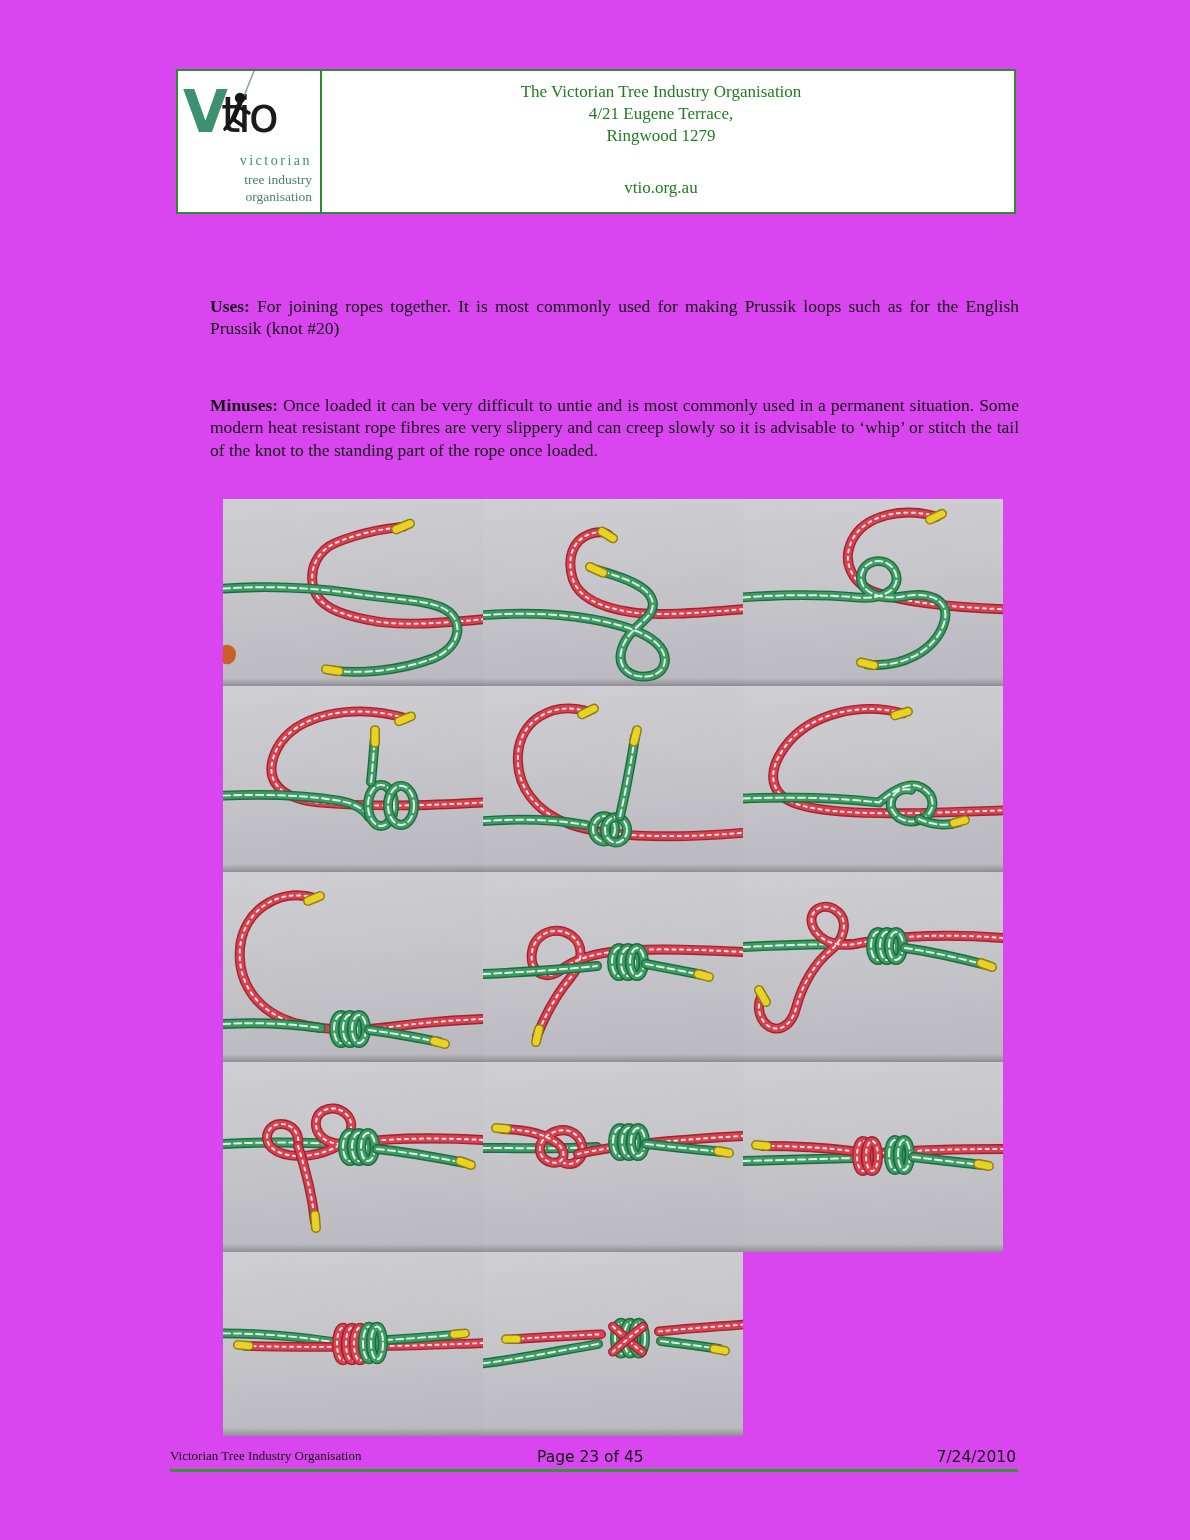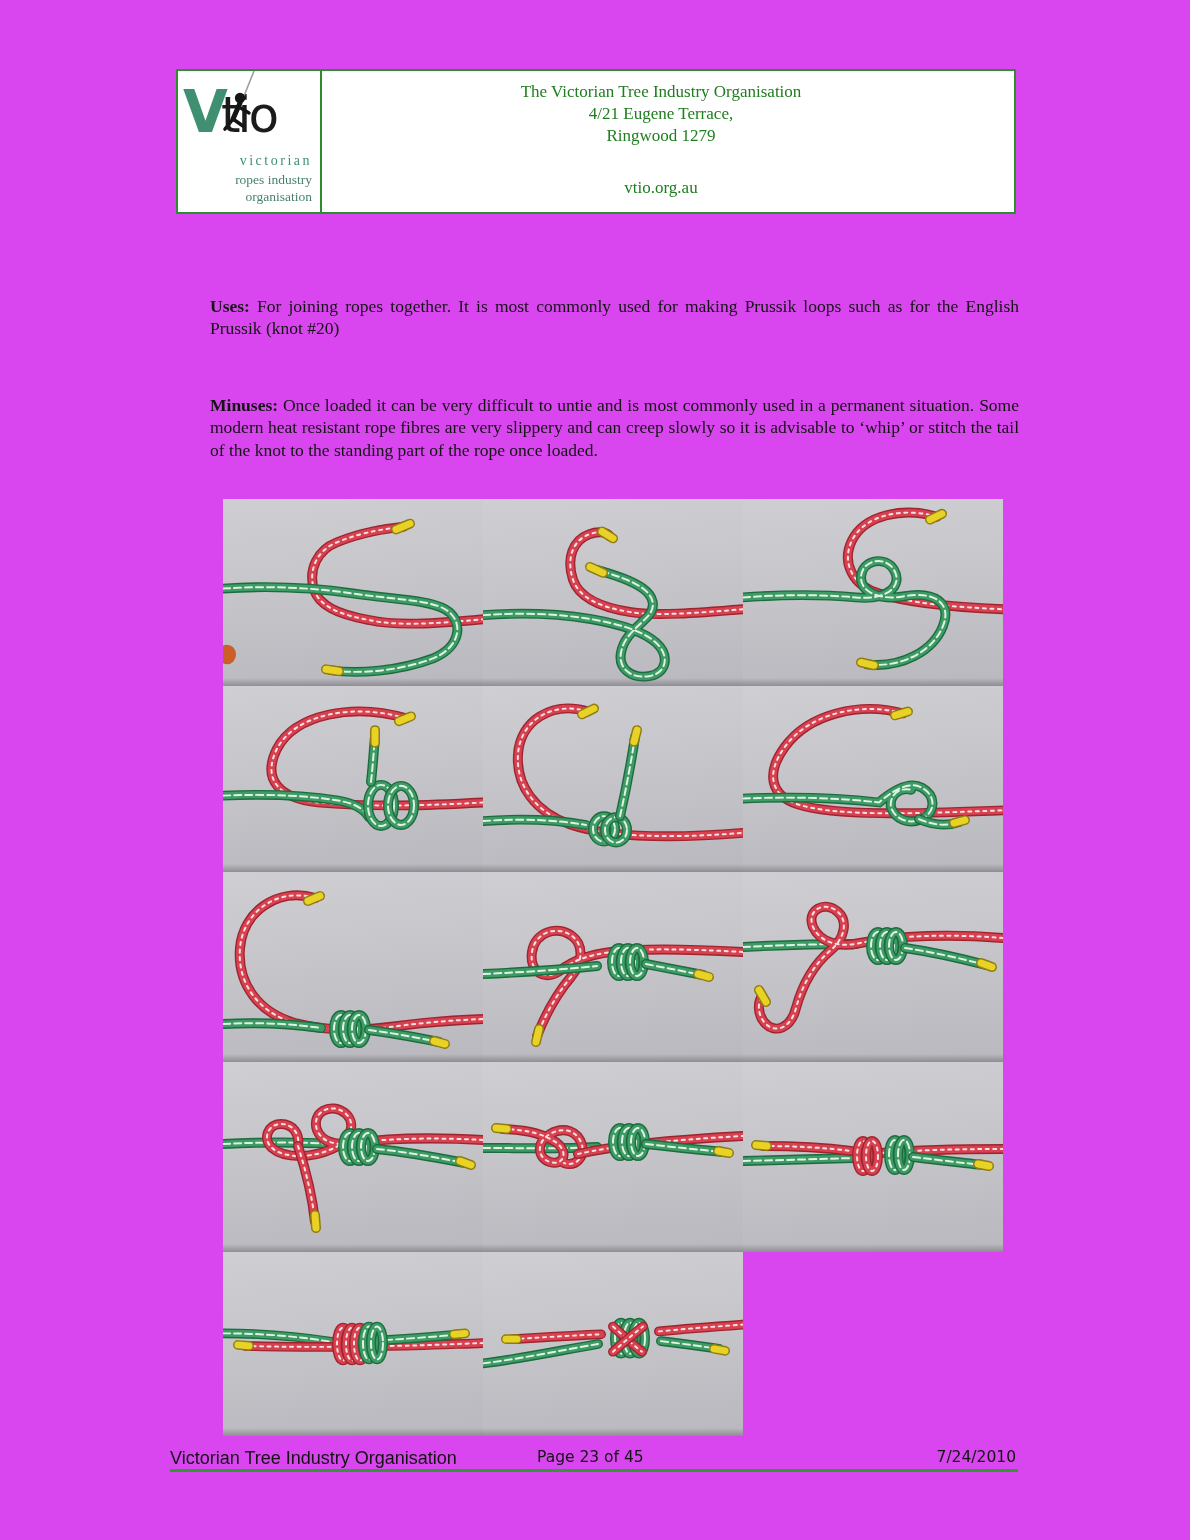--- a/index.html
+++ b/index.html
@@ -32,42 +32,42 @@
 
   
   .photo-grid{position:absolute;left:223px;top:499px;width:780px;height:937px;}
   .photo{position:absolute;overflow:hidden;
          background:linear-gradient(175deg,#cfced3 0%,#c6c5ca 45%,#b9b8be 100%);}
   .photo::after{content:"";position:absolute;left:0;right:0;bottom:0;height:8px;
          background:linear-gradient(rgba(70,70,78,0),rgba(70,70,78,.38));}
   .photo svg{display:block;width:100%;height:100%;}
 
   
-  .footer-left{position:absolute;left:170px;top:1448px;font-family:Liberation Sans, sans-serif;font-size:18px;}
+  .footer-left{position:absolute;left:170px;top:1448px;font-family:Liberation Serif, serif;font-size:13px;}
   .footer-center{position:absolute;left:537px;top:1448px;font-family:"DejaVu Sans",sans-serif;font-size:15.5px;}
   .footer-right{position:absolute;right:174px;top:1448px;font-family:"DejaVu Sans",sans-serif;font-size:15.5px;}
   .footer-rule{position:absolute;left:170px;top:1469px;width:848px;height:3px;background:#2e9b2e;}
 </style>
 </head>
 <body>
 
 <div class="page">
 
   <div class="header-box">
     <div class="logo-cell">
       <div class="brand"><span class="bv">V</span><span class="bt">tio</span></div>
       <svg class="climber" viewBox="0 0 142 141">
         <line x1="76" y1="0" x2="64" y2="30" stroke="#9aa0a0" stroke-width="1.6"></line>
         <circle cx="62" cy="27" r="5.2" fill="#151515"></circle>
         <path d="M62,32 L55,48" stroke="#151515" stroke-width="5" stroke-linecap="round" fill="none"></path>
         <path d="M61,36 L71,42" stroke="#151515" stroke-width="3.4" stroke-linecap="round" fill="none"></path>
         <path d="M55,48 L65,55 M55,48 L47,58" stroke="#151515" stroke-width="3.6" stroke-linecap="round" fill="none"></path>
       </svg>
       <div class="logoline l1">victorian</div>
-      <div class="logoline l2">ropes industry</div>
+      <div class="logoline l2">tree industry</div>
       <div class="logoline l3">organisation</div>
     </div>
     <div class="contact">
       <div>The Victorian Tree Industry Organisation</div>
       <div>4/21 Eugene Terrace,</div>
       <div>Ringwood 1279</div>
       <div class="site">vtio.org.au</div>
     </div>
   </div>
 

